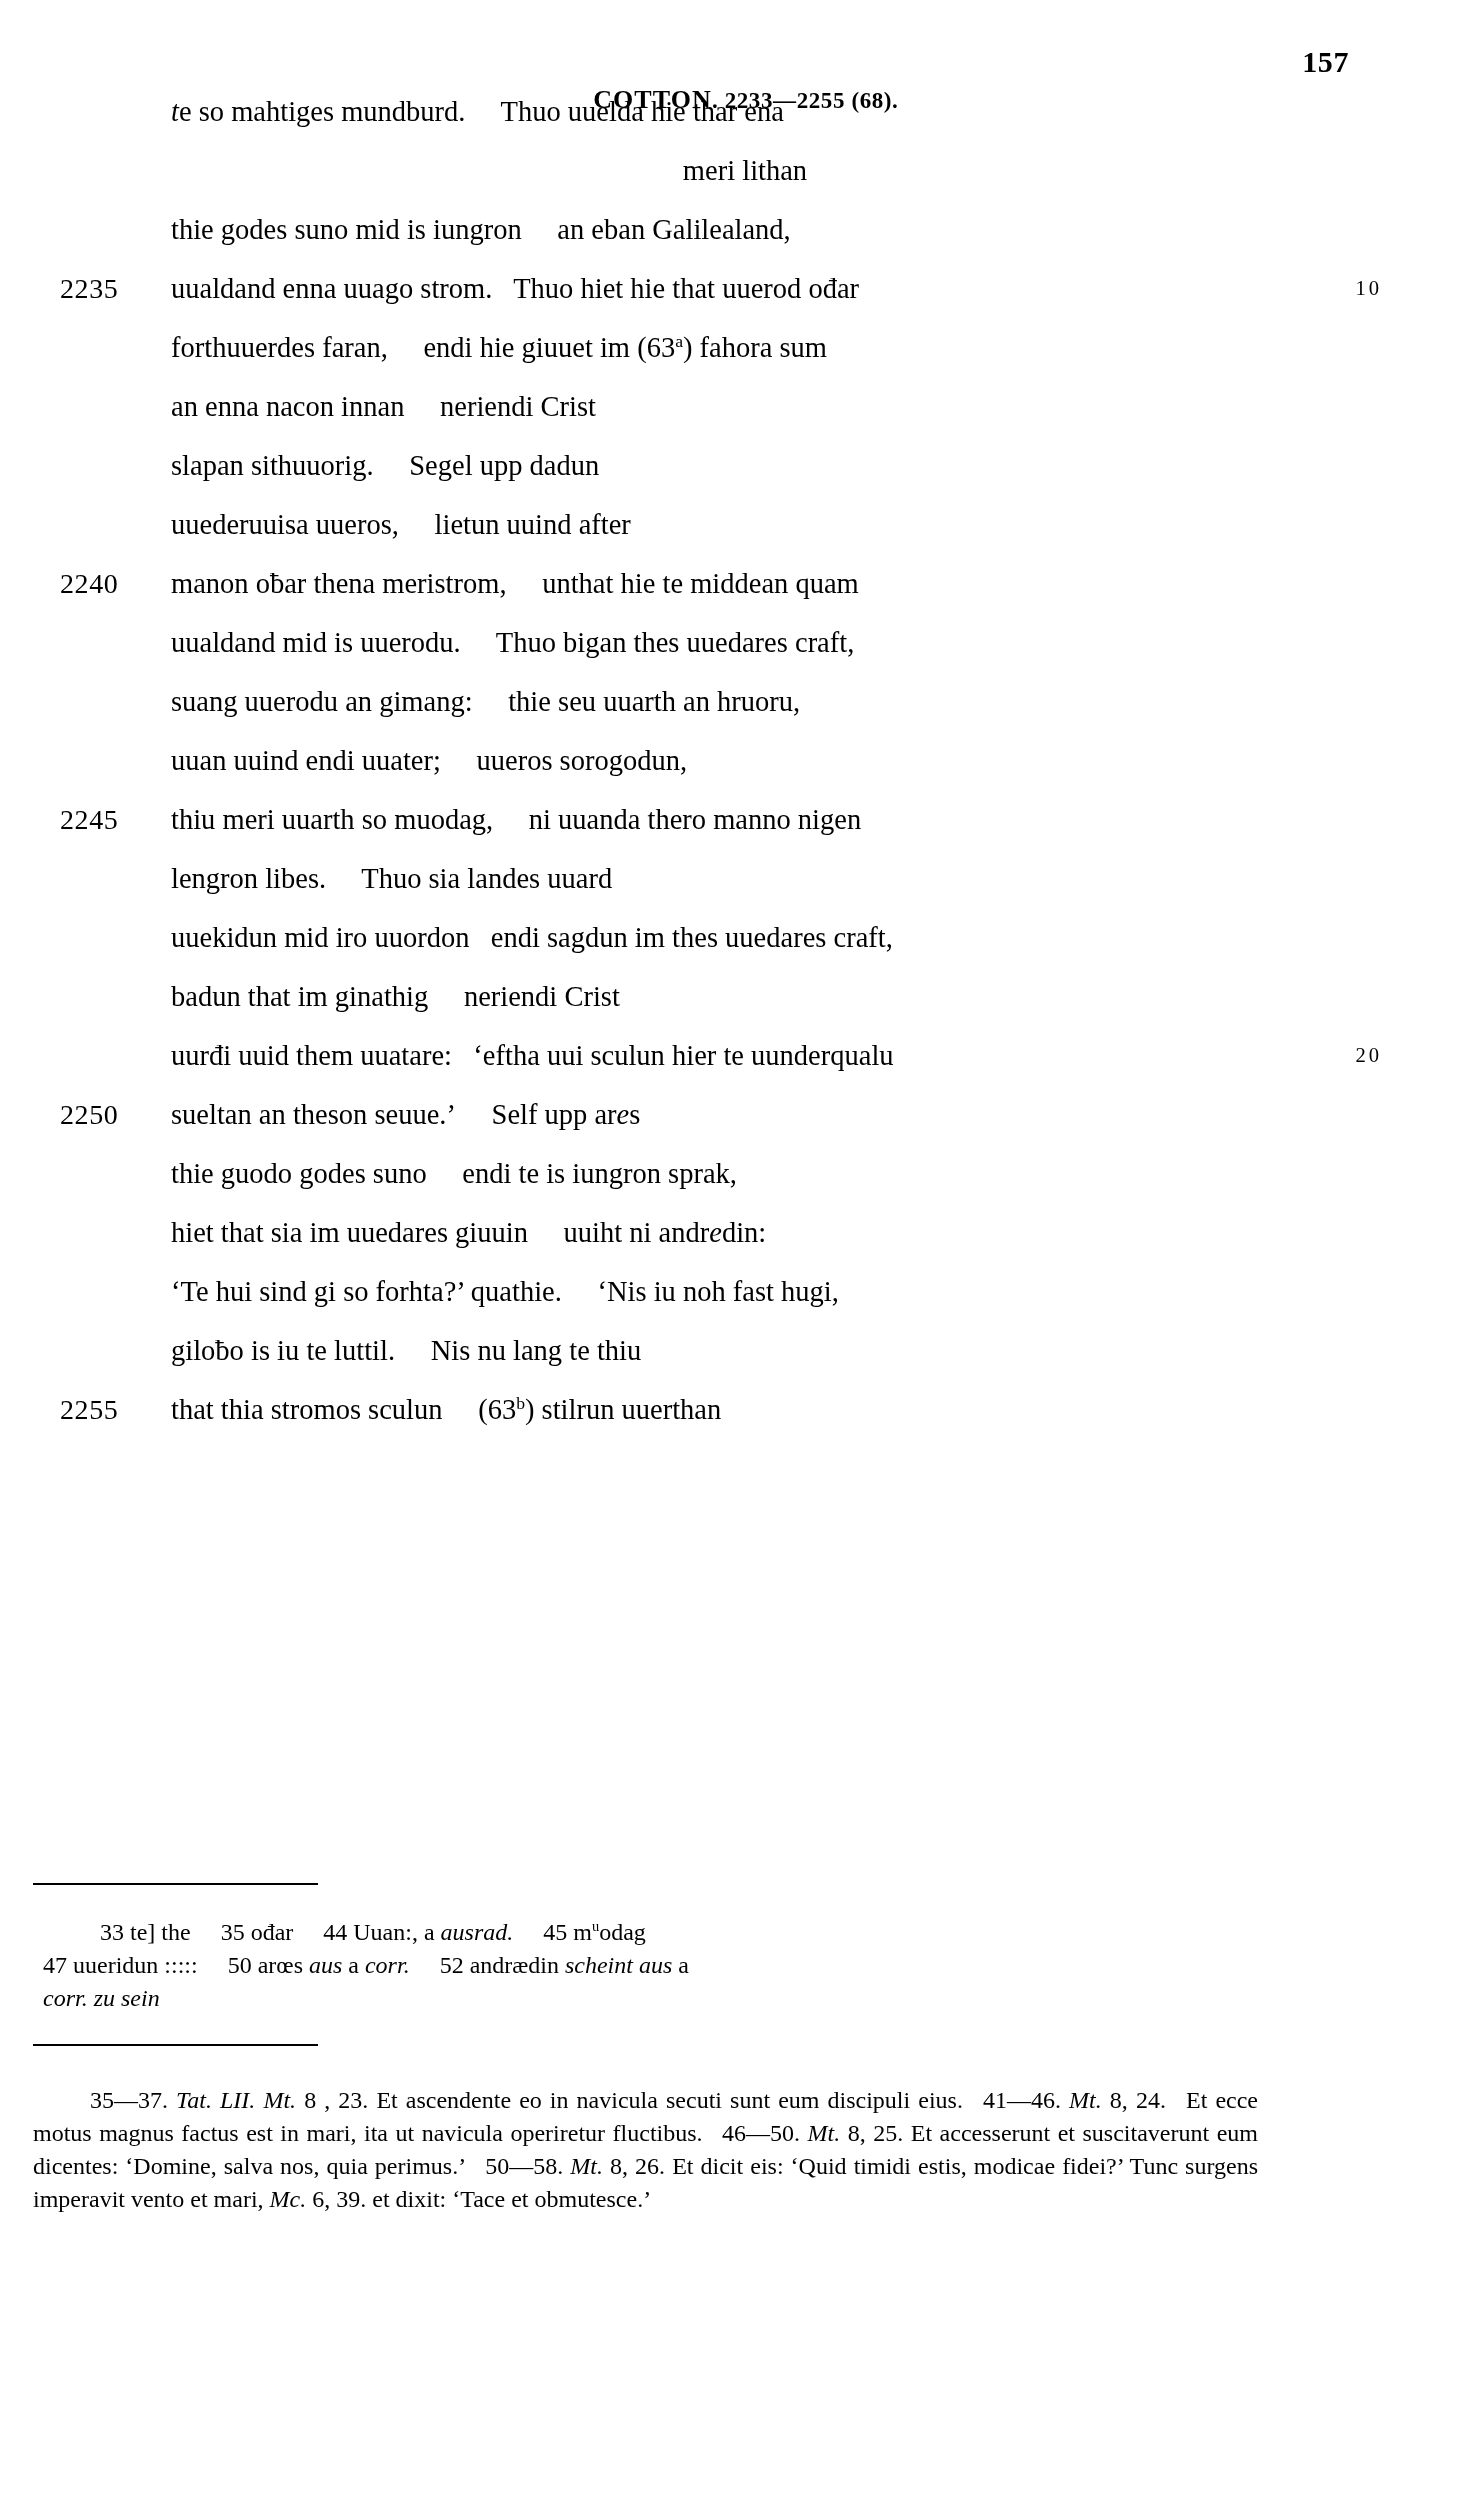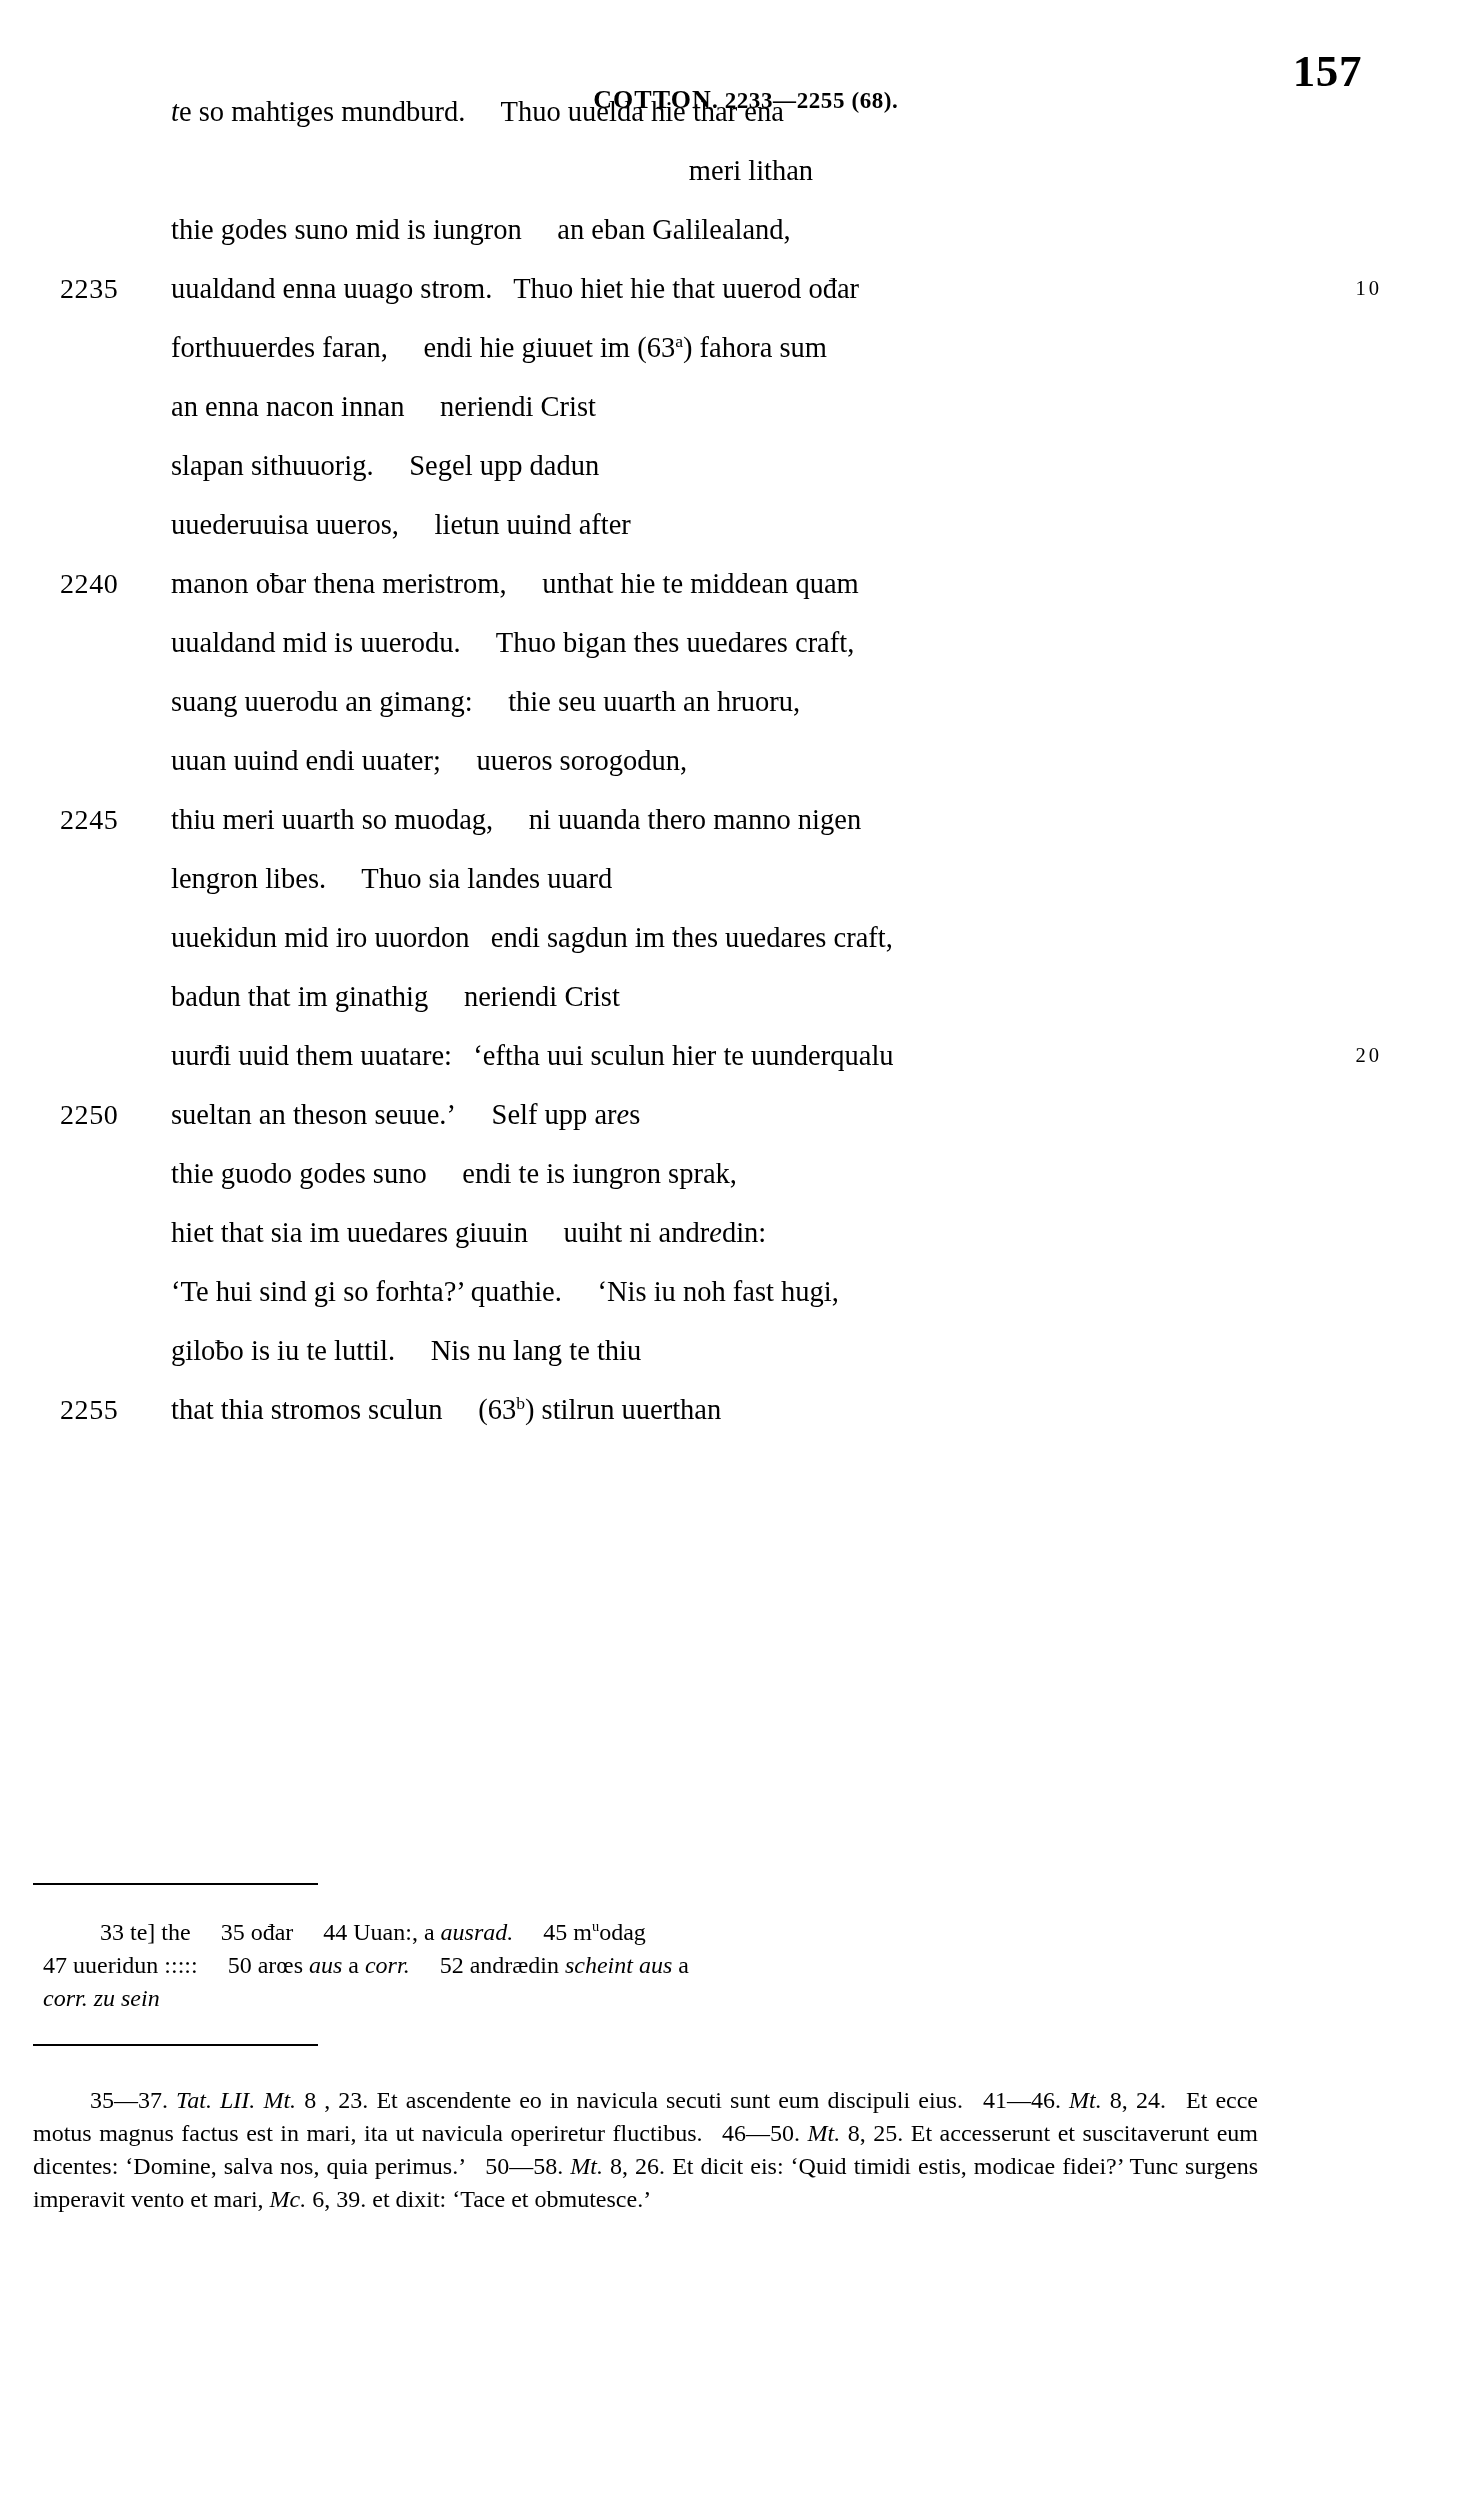--- a/index.html
+++ b/index.html
@@ -38,23 +38,23 @@
     letter-spacing: 1.1px;
     font-weight: 700;
     white-space: pre;
   }
   .runhead-title .small {
     font-size: 23px;
     letter-spacing: 0.6px;
   }
   .runhead-folio {
     position: absolute;
-    right: 100px;
+    right: 113px;
     top: 45px;
-    font-size: 45px;
+    font-size: 30px;
     font-weight: 700;
     letter-spacing: 0.6px;
   }
 
   
   .verse {
     position: relative;
     margin-top: 10.3px;
     margin-left: 27px;
   }
@@ -73,21 +73,21 @@
     font-size: 28px;
     letter-spacing: 0.6px;
   }
   .vtext {
     position: absolute;
     left: 144px;
     top: 0;
     white-space: pre;
   }
   .vtext.center {
-    left: 14px;
+    left: 8px;
     width: 1420px;
     text-align: center;
   }
   .vmargin {
     position: absolute;
     right: 80px;
     top: 3.4px;
     font-size: 20.6px;
     letter-spacing: 2.9px;
   }

